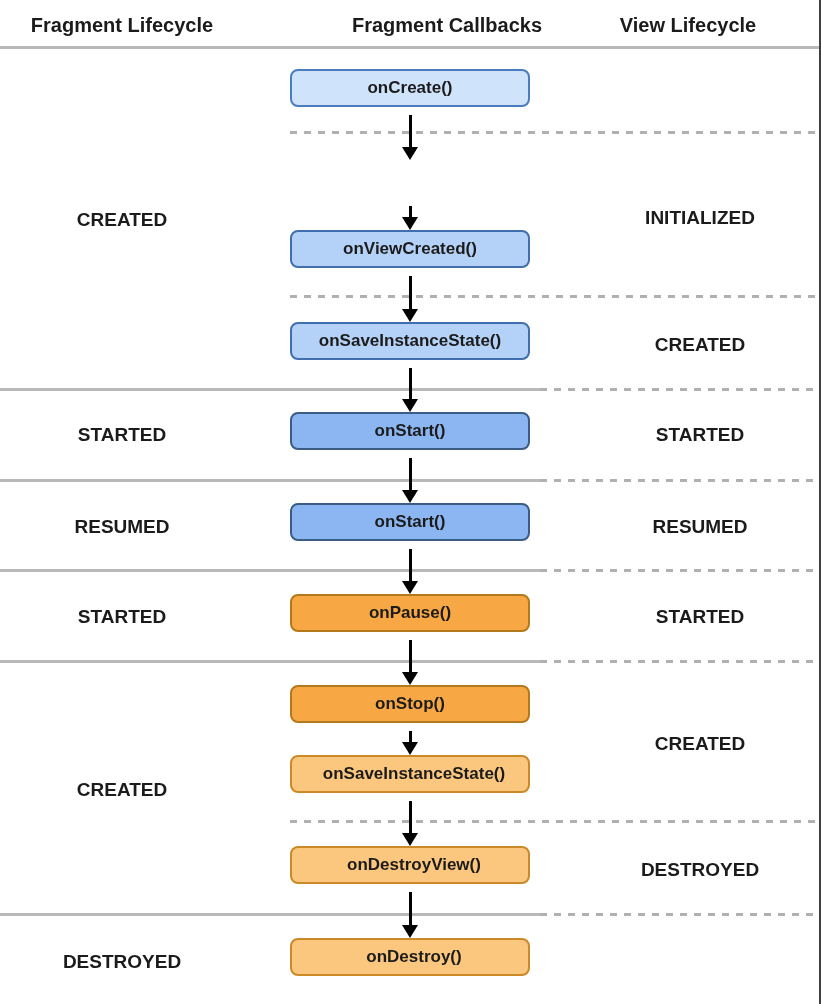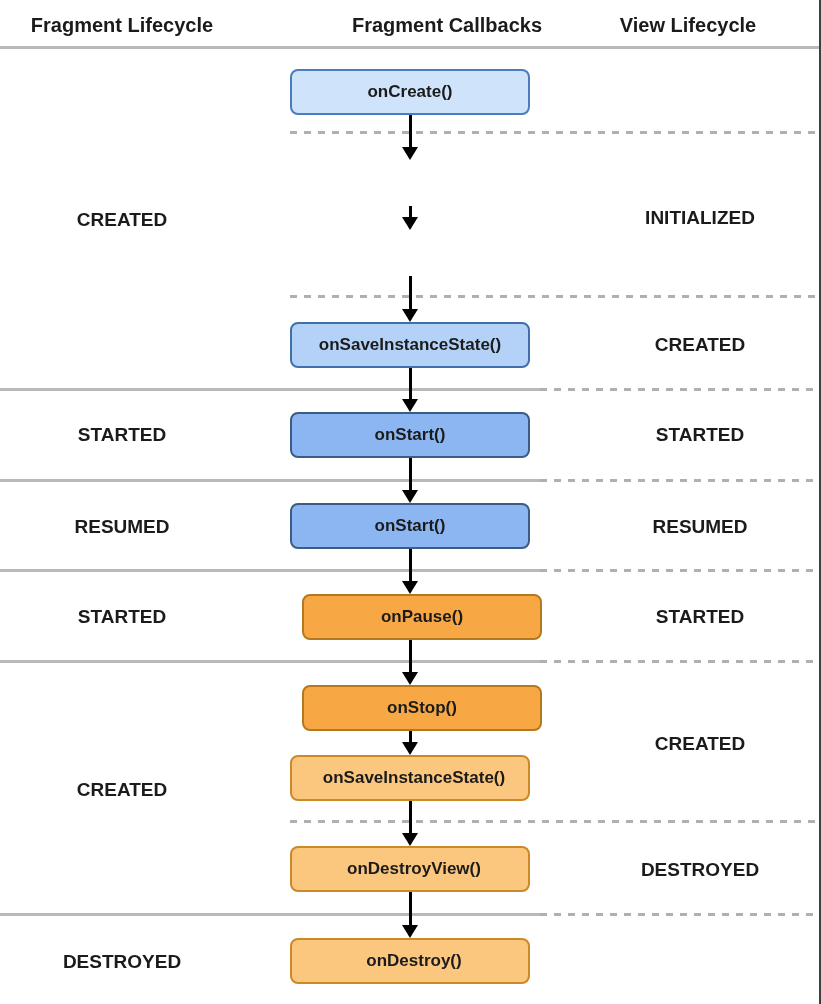--- a/index.html
+++ b/index.html
@@ -33,30 +33,30 @@
   .sep-dash{
     position:absolute;height:3px;
     background:repeating-linear-gradient(to right, var(--line_dash) 0 7px, transparent 7px 14px);
   }
   .sep-dash.after-solid{left:540px;width:281px;}
   .sep-dash.right-span{left:290px;width:531px;}
   .y133{top:131px;} .y297{top:295px;} .y390{top:388px;} .y481{top:479px;}
   .y571{top:569px;} .y662{top:660px;} .y822{top:820px;} .y915{top:913px;}
   
   .box{
-    position:absolute;left:290px;width:240px;height:46px;
+    position:absolute;left:290px;width:240px;height:38px;
     box-sizing:border-box;border:2px solid;border-radius:8px;
     display:flex;align-items:center;justify-content:center;
     font-size:17px;font-weight:700;color:#1b1b1b;white-space:nowrap;
     z-index:3;
   }
   .blue-pale   {background:var(--blue_pale);   border-color:var(--blue_pale_border);}
   .blue-light  {background:var(--blue_light);  border-color:var(--blue_light_border);}
   .blue-mid    {background:var(--blue_mid);    border-color:var(--blue_mid_border);}
-  .orange-strong{background:var(--orange_strong);border-color:var(--orange_strong_border);margin-left:12px;}
+  .orange-strong{background:var(--orange_strong);border-color:var(--orange_strong_border);}
   .orange-light{background:var(--orange_light); border-color:var(--orange_light_border);padding-left:8px;}
   .b1{top:69px;} .b2{top:160px;} .b3{top:230px;} .b4{top:322px;}
   .b5{top:412px;} .b6{top:503px;} .b7{top:594px;} .b8{top:685px;}
   .b9{top:755px;} .b10{top:846px;} .b11{top:938px;}
   
   .arrow{
     position:absolute;left:410px;transform:translateX(-50%);
     display:flex;flex-direction:column;align-items:center;
     z-index:4;
   }
@@ -119,20 +119,21 @@
 
   <div class="state right v1">INITIALIZED</div>
   <div class="state right v2">CREATED</div>
   <div class="state right v3">STARTED</div>
   <div class="state right v4">RESUMED</div>
   <div class="state right v5">STARTED</div>
   <div class="state right v6">CREATED</div>
   <div class="state right v7">DESTROYED</div>
 
   <div class="box blue-pale b1">onCreate()</div>
+  <div class="box blue-light b3">onViewCreated()</div>
   <div class="box blue-light b4">onSaveInstanceState()</div>
   <div class="box blue-mid b5">onStart()</div>
   <div class="box blue-mid b6">onStart()</div>
   <div class="box orange-strong b7">onPause()</div>
   <div class="box orange-strong b8">onStop()</div>
   <div class="box orange-light b9">onSaveInstanceState()</div>
   <div class="box orange-light b10">onDestroyView()</div>
   <div class="box orange-light b11">onDestroy()</div>
 
   <div class="arrow a1">

